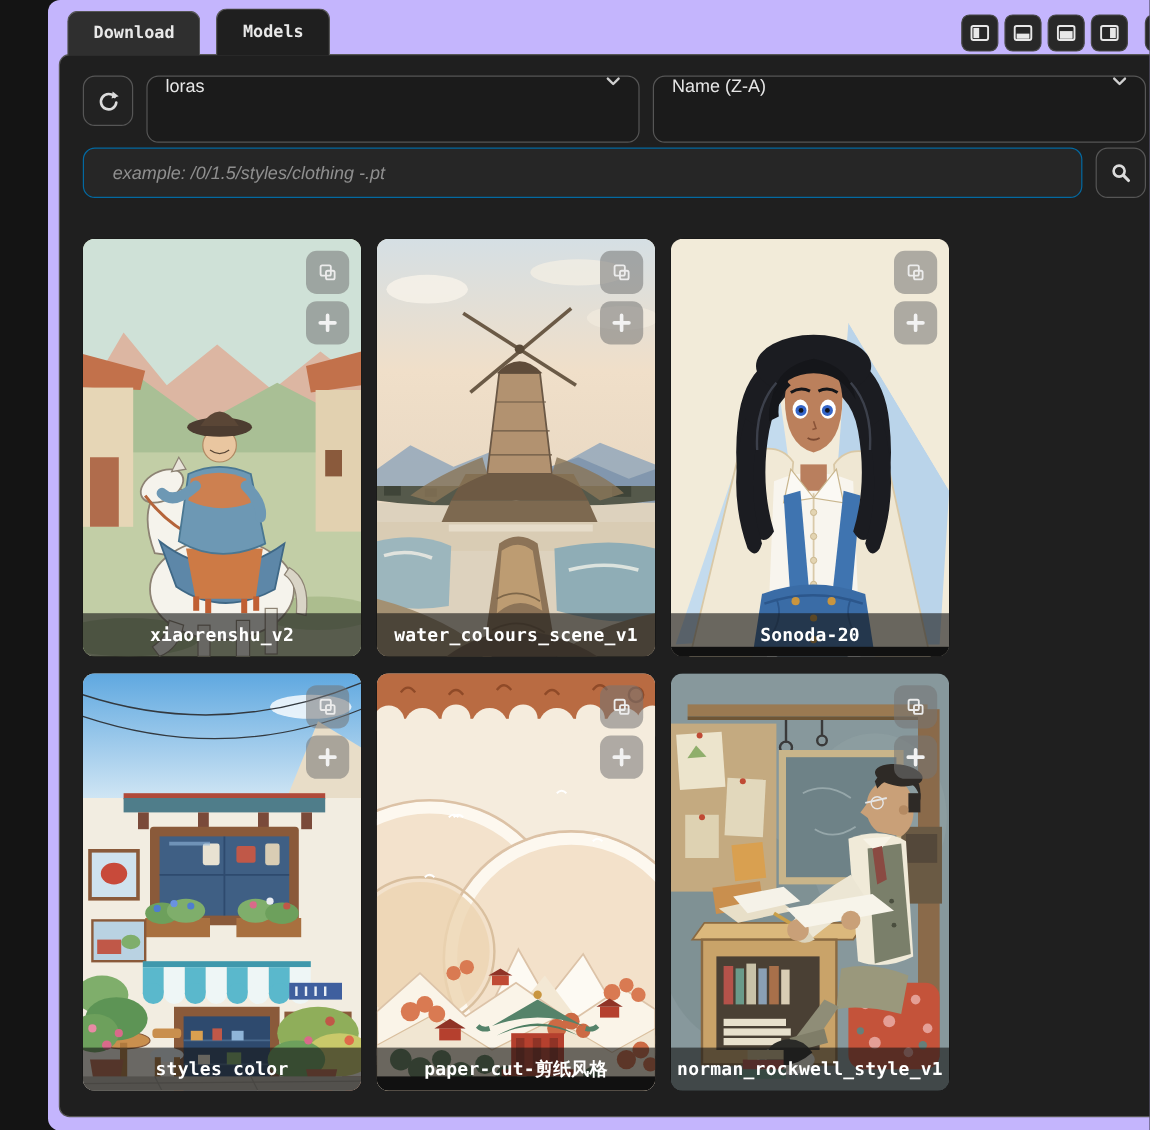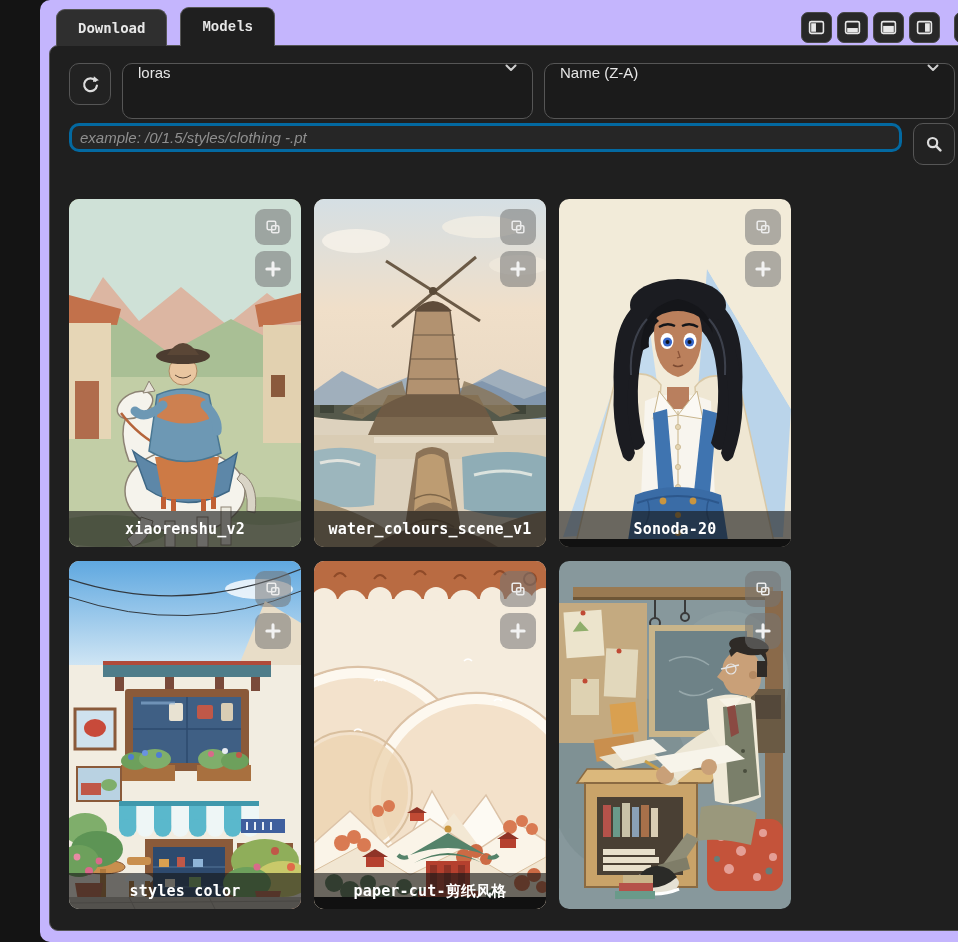--- a/index.html
+++ b/index.html
@@ -3,37 +3,37 @@
 <meta charset="utf-8">
 <style>
   html,body{margin:0;padding:0;background:#141414;}
   .window{position:relative;width:958px;height:942px;background:#c4b5fd;border-radius:10px;overflow:hidden;
           font-family:"DejaVu Sans Mono",monospace;margin-left:40px;}
   
   .tabs{position:absolute;top:0;left:16px;height:46px;display:flex;gap:13px;align-items:flex-end;z-index:5;}
   .tab{box-sizing:border-box;height:37px;padding:0 21px;display:flex;align-items:center;
        background:#2f2f2f;border:1px solid #565656;border-bottom:none;border-radius:9px 9px 0 0;
        font-size:14px;font-weight:bold;color:#e8e8e8;cursor:pointer;}
-  .tab.active{background:#1f1f1f;height:39px;font-family:Liberation Mono, monospace;}
+  .tab.active{background:#1f1f1f;height:39px;}
   .winbtns{position:absolute;top:12px;right:13px;display:flex;gap:5px;z-index:6;align-items:center;}
   .winbtn{width:29px;height:29px;border-radius:7px;background:#282828;border:1px solid #484848;
           display:flex;align-items:center;justify-content:center;cursor:pointer;}
   .winbtn.close{margin-left:9px;}
   
   .panel{position:absolute;left:9px;right:9px;top:45px;bottom:11px;background:#1f1f1f;
          border:1px solid #565656;border-radius:9px;}
   .row1{position:absolute;top:17px;left:19px;width:886px;display:flex;gap:11px;}
   .row2{position:absolute;top:77px;left:19px;width:886px;display:flex;gap:11px;}
   .iconbtn{flex:0 0 42px;width:42px;height:42px;box-sizing:border-box;border:1px solid #565656;border-radius:10px;
            background:#222;display:flex;align-items:center;justify-content:center;cursor:pointer;}
   .select{flex:1;height:56px;box-sizing:border-box;border:1px solid #565656;border-radius:10px;background:#1b1b1b;
           display:flex;align-items:flex-start;justify-content:space-between;padding:0 15px;cursor:pointer;
           color:#e6e6e6;font:15px "Liberation Sans",sans-serif;}
-  .search-input{flex:1;height:29px;box-sizing:border-box;background:#262626;border:3px solid #0369a1;border-radius:10px;
-          padding:0 8px;color:#ddd;font:15px "Liberation Sans",sans-serif;outline:none;}
+  .search-input{flex:1;height:42px;box-sizing:border-box;background:#262626;border:1px solid #0369a1;border-radius:10px;
+          padding:0 24px;color:#ddd;font:15px "Liberation Sans",sans-serif;outline:none;}
   .search-input::placeholder{color:#8f8f8f;font-style:italic;}
   
   .cards{position:absolute;top:153px;left:19px;display:grid;grid-template-columns:repeat(3,232px);gap:14px 13px;}
   .card{position:relative;width:232px;height:348px;border-radius:10px;overflow:hidden;background:#000;cursor:pointer;text-decoration:underline;}
   .card svg.art{position:absolute;inset:0;width:100%;height:100%;display:block;}
   .card-label{position:absolute;left:0;right:0;bottom:0;height:36px;background:rgba(22,22,22,.62);
               display:flex;align-items:center;justify-content:center;color:#fff;font-size:15px;font-weight:bold;
               letter-spacing:.2px;white-space:nowrap;}
   .card-btn{position:absolute;right:10px;width:36px;height:36px;border-radius:9px;background:rgba(116,116,116,.55);
             display:flex;align-items:center;justify-content:center;cursor:pointer;}
@@ -658,20 +658,21 @@
           <svg width="18" height="18" viewBox="0 0 20 20">
               <rect x="3.5" y="3.5" width="9.5" height="9.5" rx="1.5" fill="none" stroke="#ececec" stroke-width="1.7"></rect>
               <rect x="8.5" y="8.5" width="8" height="8" rx="1.5" fill="none" stroke="#ececec" stroke-width="1.7"></rect>
             </svg>
         </div>
         <div class="card-btn add">
           <svg width="18" height="18" viewBox="0 0 20 20">
               <path d="M10 3.2 V16.8 M3.2 10 H16.8" stroke="#f2f2f2" stroke-width="3.4" stroke-linecap="round"></path>
             </svg>
         </div>
+        <div class="card-label">norman_rockwell_style_v1</div>
       </div>
 
     </div>
 
     <div class="scrollbar">
       <div class="scroll-thumb"></div>
     </div>
 
   </div>
 </div>

